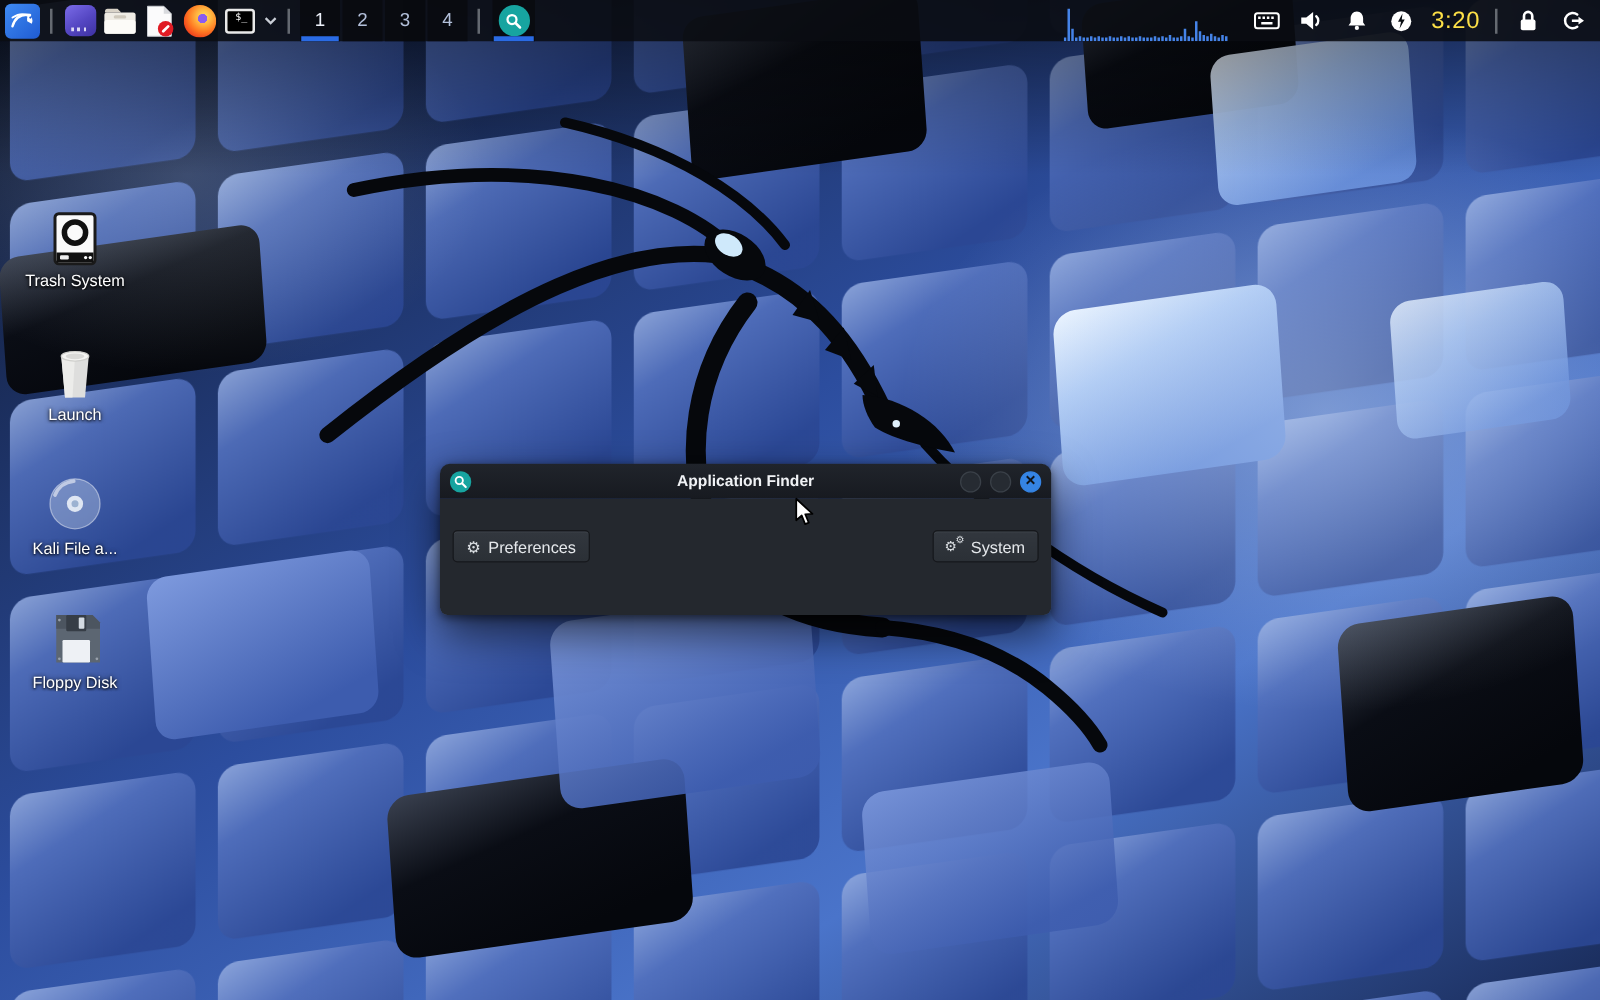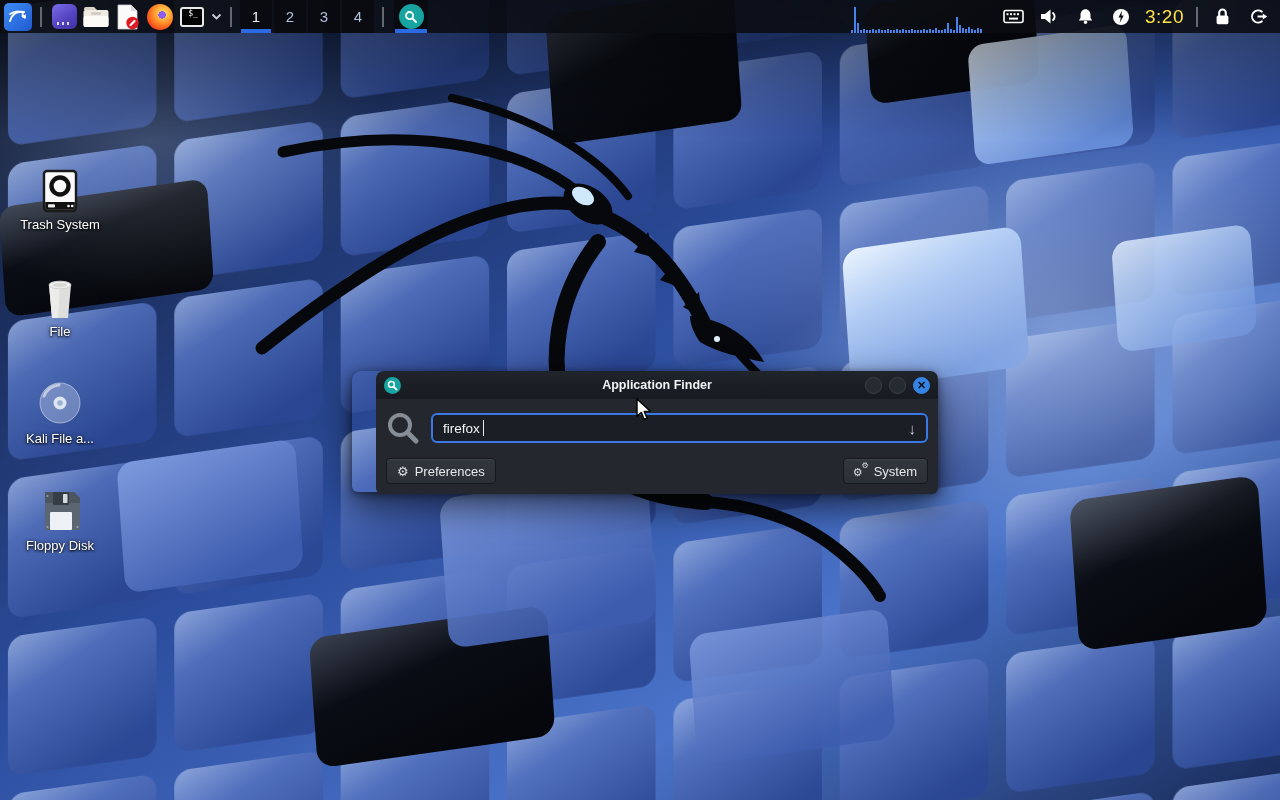--- a/index.html
+++ b/index.html
@@ -47,23 +47,23 @@
   #clock { color:#fde047; font-size:19px; margin:0 6px; letter-spacing:.5px; }
 
   
   .dicon { position:absolute; left:12px; width:96px; z-index:5; text-align:center; cursor:default; }
   .dicon .ic { height:48px; display:flex; align-items:flex-end; justify-content:center; }
   .dicon .lbl { margin-top:4px; font-size:13px; color:#fff; white-space:nowrap;
       overflow:hidden; text-overflow:ellipsis;
       text-shadow:0 1px 2px rgba(0,0,0,.95), 0 0 4px rgba(0,0,0,.8); }
 
   
-  #dialog { position:absolute; left:352px; top:371px; width:586px; height:121px; z-index:20;
+  #dialog { position:absolute; left:352px; top:371px; width:489px; height:121px; z-index:20;
       border-radius:9px 9px 6px 6px; box-shadow:0 14px 34px rgba(0,0,0,.6), 0 2px 8px rgba(0,0,0,.5);
-      display:flex; flex-direction:column;padding-left:24px; }
+      display:flex; flex-direction:column; }
   #titlebar { height:28px; background:linear-gradient(#20242b,#171a20); border-radius:8px 8px 0 0;
       position:relative; display:flex; align-items:center; padding:0 8px; flex:0 0 auto; }
   #tb-title { position:absolute; left:0; right:0; text-align:center; color:#f0f2f5;
       font-size:12.5px; font-weight:bold; }
   #tb-icon { width:17px; height:17px; border-radius:50%; background:#17a4a0;
       display:flex; align-items:center; justify-content:center; z-index:2; }
   #tb-buttons { margin-left:auto; display:flex; gap:7px; z-index:2; }
   .wbtn { width:17px; height:17px; border-radius:50%; background:#262b32;
       border:1px solid #3a4048; display:flex; align-items:center; justify-content:center; }
   .wbtn.close { background:#3584e4; border-color:#3584e4; color:#10151b;
@@ -379,21 +379,21 @@
 
   <div class="dicon" style="top:272px">
     <div class="ic">
       <svg width="48" height="46" viewBox="0 0 48 46">
         <path d="M13,11 L35,11 L32,44 L16,44 Z" fill="#dededd"></path>
         <path d="M13,11 L24,11 L22,44 L16,44 Z" fill="#ececea"></path>
         <ellipse cx="24" cy="11" rx="11" ry="3.8" fill="#f4f4f2" stroke="#cfcfcc" stroke-width="1"></ellipse>
         <ellipse cx="24" cy="11" rx="7.5" ry="2.3" fill="#d9d9d7"></ellipse>
       </svg>
     </div>
-    <div class="lbl">File</div>
+    <div class="lbl">Launch</div>
   </div>
 
   <div class="dicon" style="top:379px">
     <div class="ic">
       <svg width="48" height="48" viewBox="0 0 48 48">
         <circle cx="24" cy="24" r="20" fill="rgba(205,220,240,0.35)" stroke="rgba(255,255,255,0.45)" stroke-width="1"></circle>
         <path d="M8,17 A18,18 0 0 1 23,6" stroke="rgba(255,255,255,0.55)" stroke-width="3" fill="none" stroke-linecap="round"></path>
         <circle cx="24" cy="24" r="6.5" fill="rgba(242,247,252,0.85)"></circle>
         <circle cx="24" cy="24" r="2.8" fill="rgba(120,150,190,0.65)"></circle>
       </svg>
@@ -427,31 +427,20 @@
       </span>
       <span id="tb-title">Application Finder</span>
       <span id="tb-buttons">
         <span class="wbtn"></span>
         <span class="wbtn"></span>
         <span class="wbtn close">✕</span>
       </span>
     </div>
 
     <div id="dlg-body">
-      <div id="search-row">
-        <svg width="34" height="34" viewBox="0 0 34 34">
-          <circle cx="14" cy="14" r="10" stroke="#878d96" stroke-width="4" fill="none"></circle>
-          <line x1="21.5" y1="21.5" x2="30" y2="30" stroke="#878d96" stroke-width="5" stroke-linecap="round"></line>
-        </svg>
-        <div id="search-input">
-          <span id="search-text">firefox</span>
-          <span id="caret"></span>
-          <span id="input-arrow">↓</span>
-        </div>
-      </div>
 
       <div id="btn-row">
         <button class="dbtn">
           <span class="gear-glyph">⚙</span>
           <span>Preferences</span>
         </button>
         <button class="dbtn">
           <span class="launch-gears">
             <span class="g1">⚙</span>
             <span class="g2">⚙</span>

